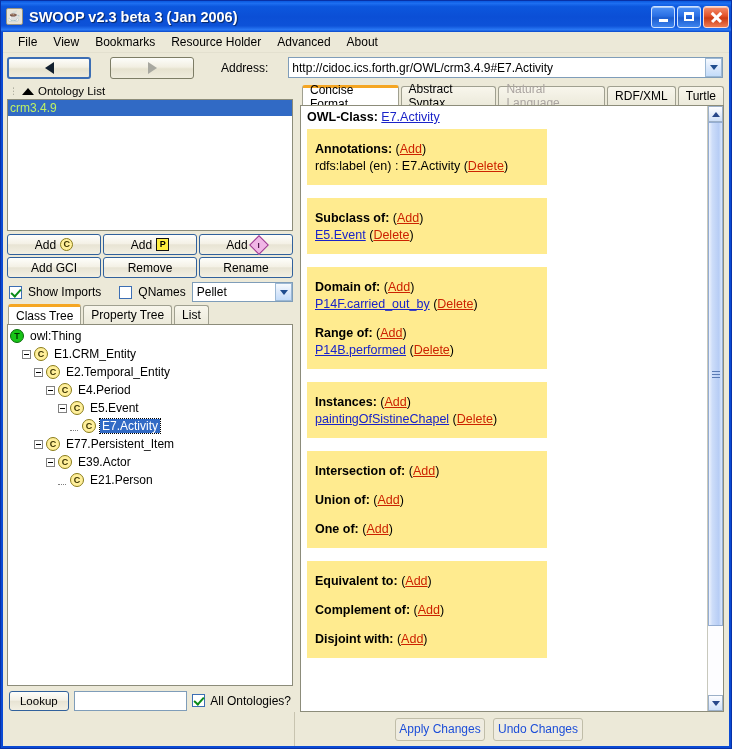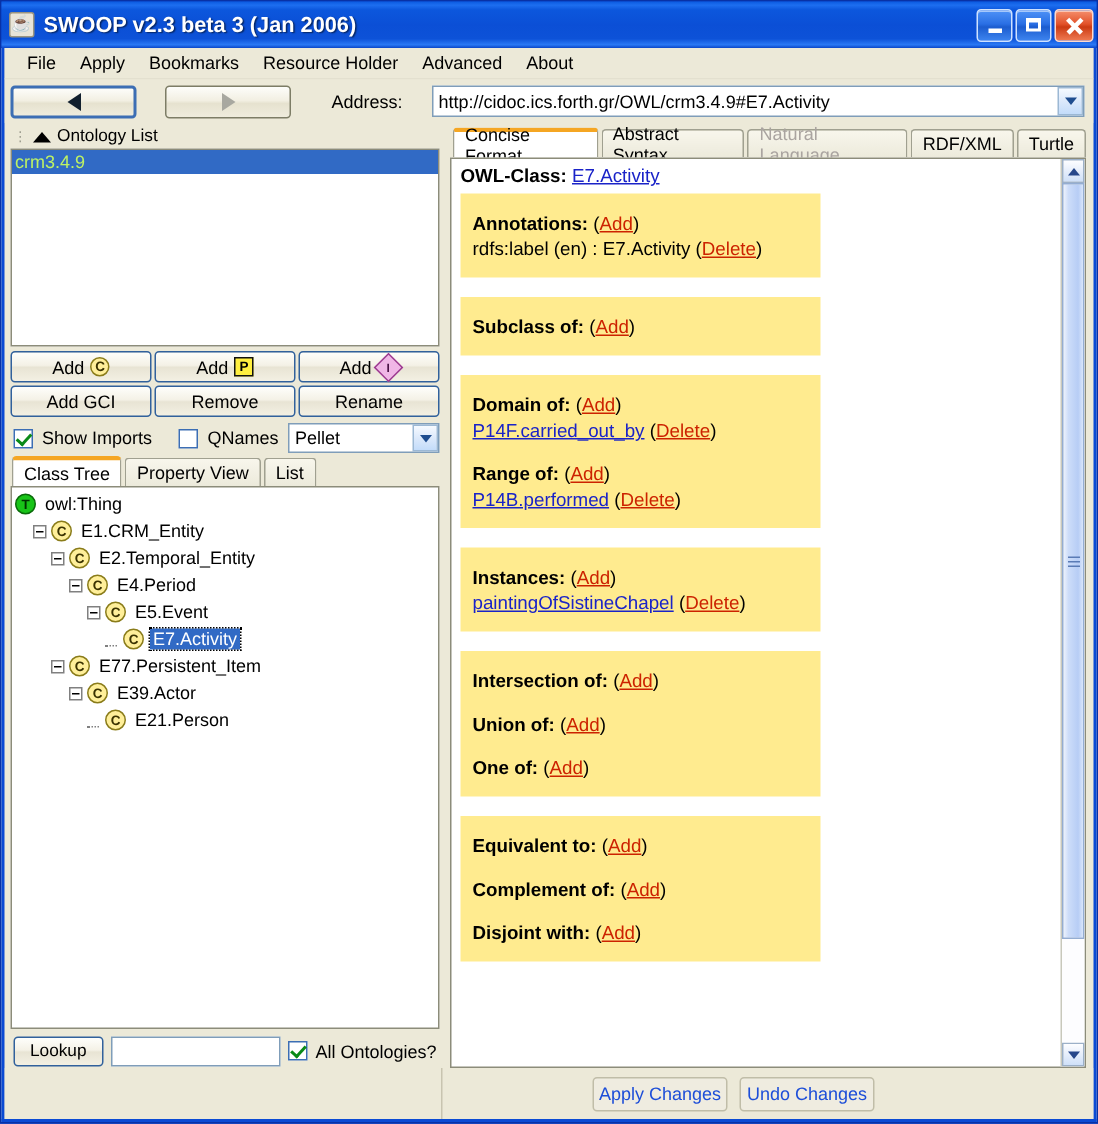--- a/index.html
+++ b/index.html
@@ -449,21 +449,21 @@
       <div class="tbtn close">
           <i class="ic-close"></i>
         </div>
     </div>
   </div>
 
   <div class="client">
 
     <div class="menubar">
       <div class="menu-item">File</div>
-      <div class="menu-item">Apply</div>
+      <div class="menu-item">View</div>
       <div class="menu-item">Bookmarks</div>
       <div class="menu-item">Resource Holder</div>
       <div class="menu-item">Advanced</div>
       <div class="menu-item">About</div>
     </div>
 
     <div class="toolbar">
       <div class="navbtn focused">
         <span class="arrow-l"></span>
       </div>
@@ -521,21 +521,21 @@
           <span class="reasoner">
             <span>Pellet</span>
             <span class="combo-arrow">
               <span class="chev"></span>
             </span>
           </span>
         </div>
 
         <div class="tabstrip">
           <div class="tab active">Class Tree</div>
-          <div class="tab">Property View</div>
+          <div class="tab">Property Tree</div>
           <div class="tab">List</div>
         </div>
 
         <div class="tree-box" id="treeHost">
             <div class="tnode">
               <span class="nicon thing">T</span>
               <span class="nlabel">owl:Thing</span>
             </div>
             <div class="tnode">
               <span class="tspacer"></span>
@@ -631,20 +631,21 @@
               <span>OWL-Class:</span>
               <span class="lnk-blue">E7.Activity</span>
             </div>
             <div id="sectionHost">
                 <div class="ybox">
                   <div class="row"><b>Annotations:&nbsp;</b><span><span class="paren">(</span><span class="lnk-red">Add</span><span class="paren">)</span></span></div>
                   <div class="row"><span class="">rdfs:label (en) : E7.Activity</span><span>&nbsp;<span class="paren">(</span><span class="lnk-red">Delete</span><span class="paren">)</span></span></div>
                 </div>
                 <div class="ybox">
                   <div class="row"><b>Subclass of:&nbsp;</b><span><span class="paren">(</span><span class="lnk-red">Add</span><span class="paren">)</span></span></div>
+                  <div class="row"><span class="lnk-blue">E5.Event</span><span>&nbsp;<span class="paren">(</span><span class="lnk-red">Delete</span><span class="paren">)</span></span></div>
                 </div>
                 <div class="ybox">
                   <div class="row"><b>Domain of:&nbsp;</b><span><span class="paren">(</span><span class="lnk-red">Add</span><span class="paren">)</span></span></div>
                   <div class="row"><span class="lnk-blue">P14F.carried_out_by</span><span>&nbsp;<span class="paren">(</span><span class="lnk-red">Delete</span><span class="paren">)</span></span></div>
                   <div class="row sp"><b>Range of:&nbsp;</b><span><span class="paren">(</span><span class="lnk-red">Add</span><span class="paren">)</span></span></div>
                   <div class="row"><span class="lnk-blue">P14B.performed</span><span>&nbsp;<span class="paren">(</span><span class="lnk-red">Delete</span><span class="paren">)</span></span></div>
                 </div>
                 <div class="ybox">
                   <div class="row"><b>Instances:&nbsp;</b><span><span class="paren">(</span><span class="lnk-red">Add</span><span class="paren">)</span></span></div>
                   <div class="row"><span class="lnk-blue">paintingOfSistineChapel</span><span>&nbsp;<span class="paren">(</span><span class="lnk-red">Delete</span><span class="paren">)</span></span></div>

